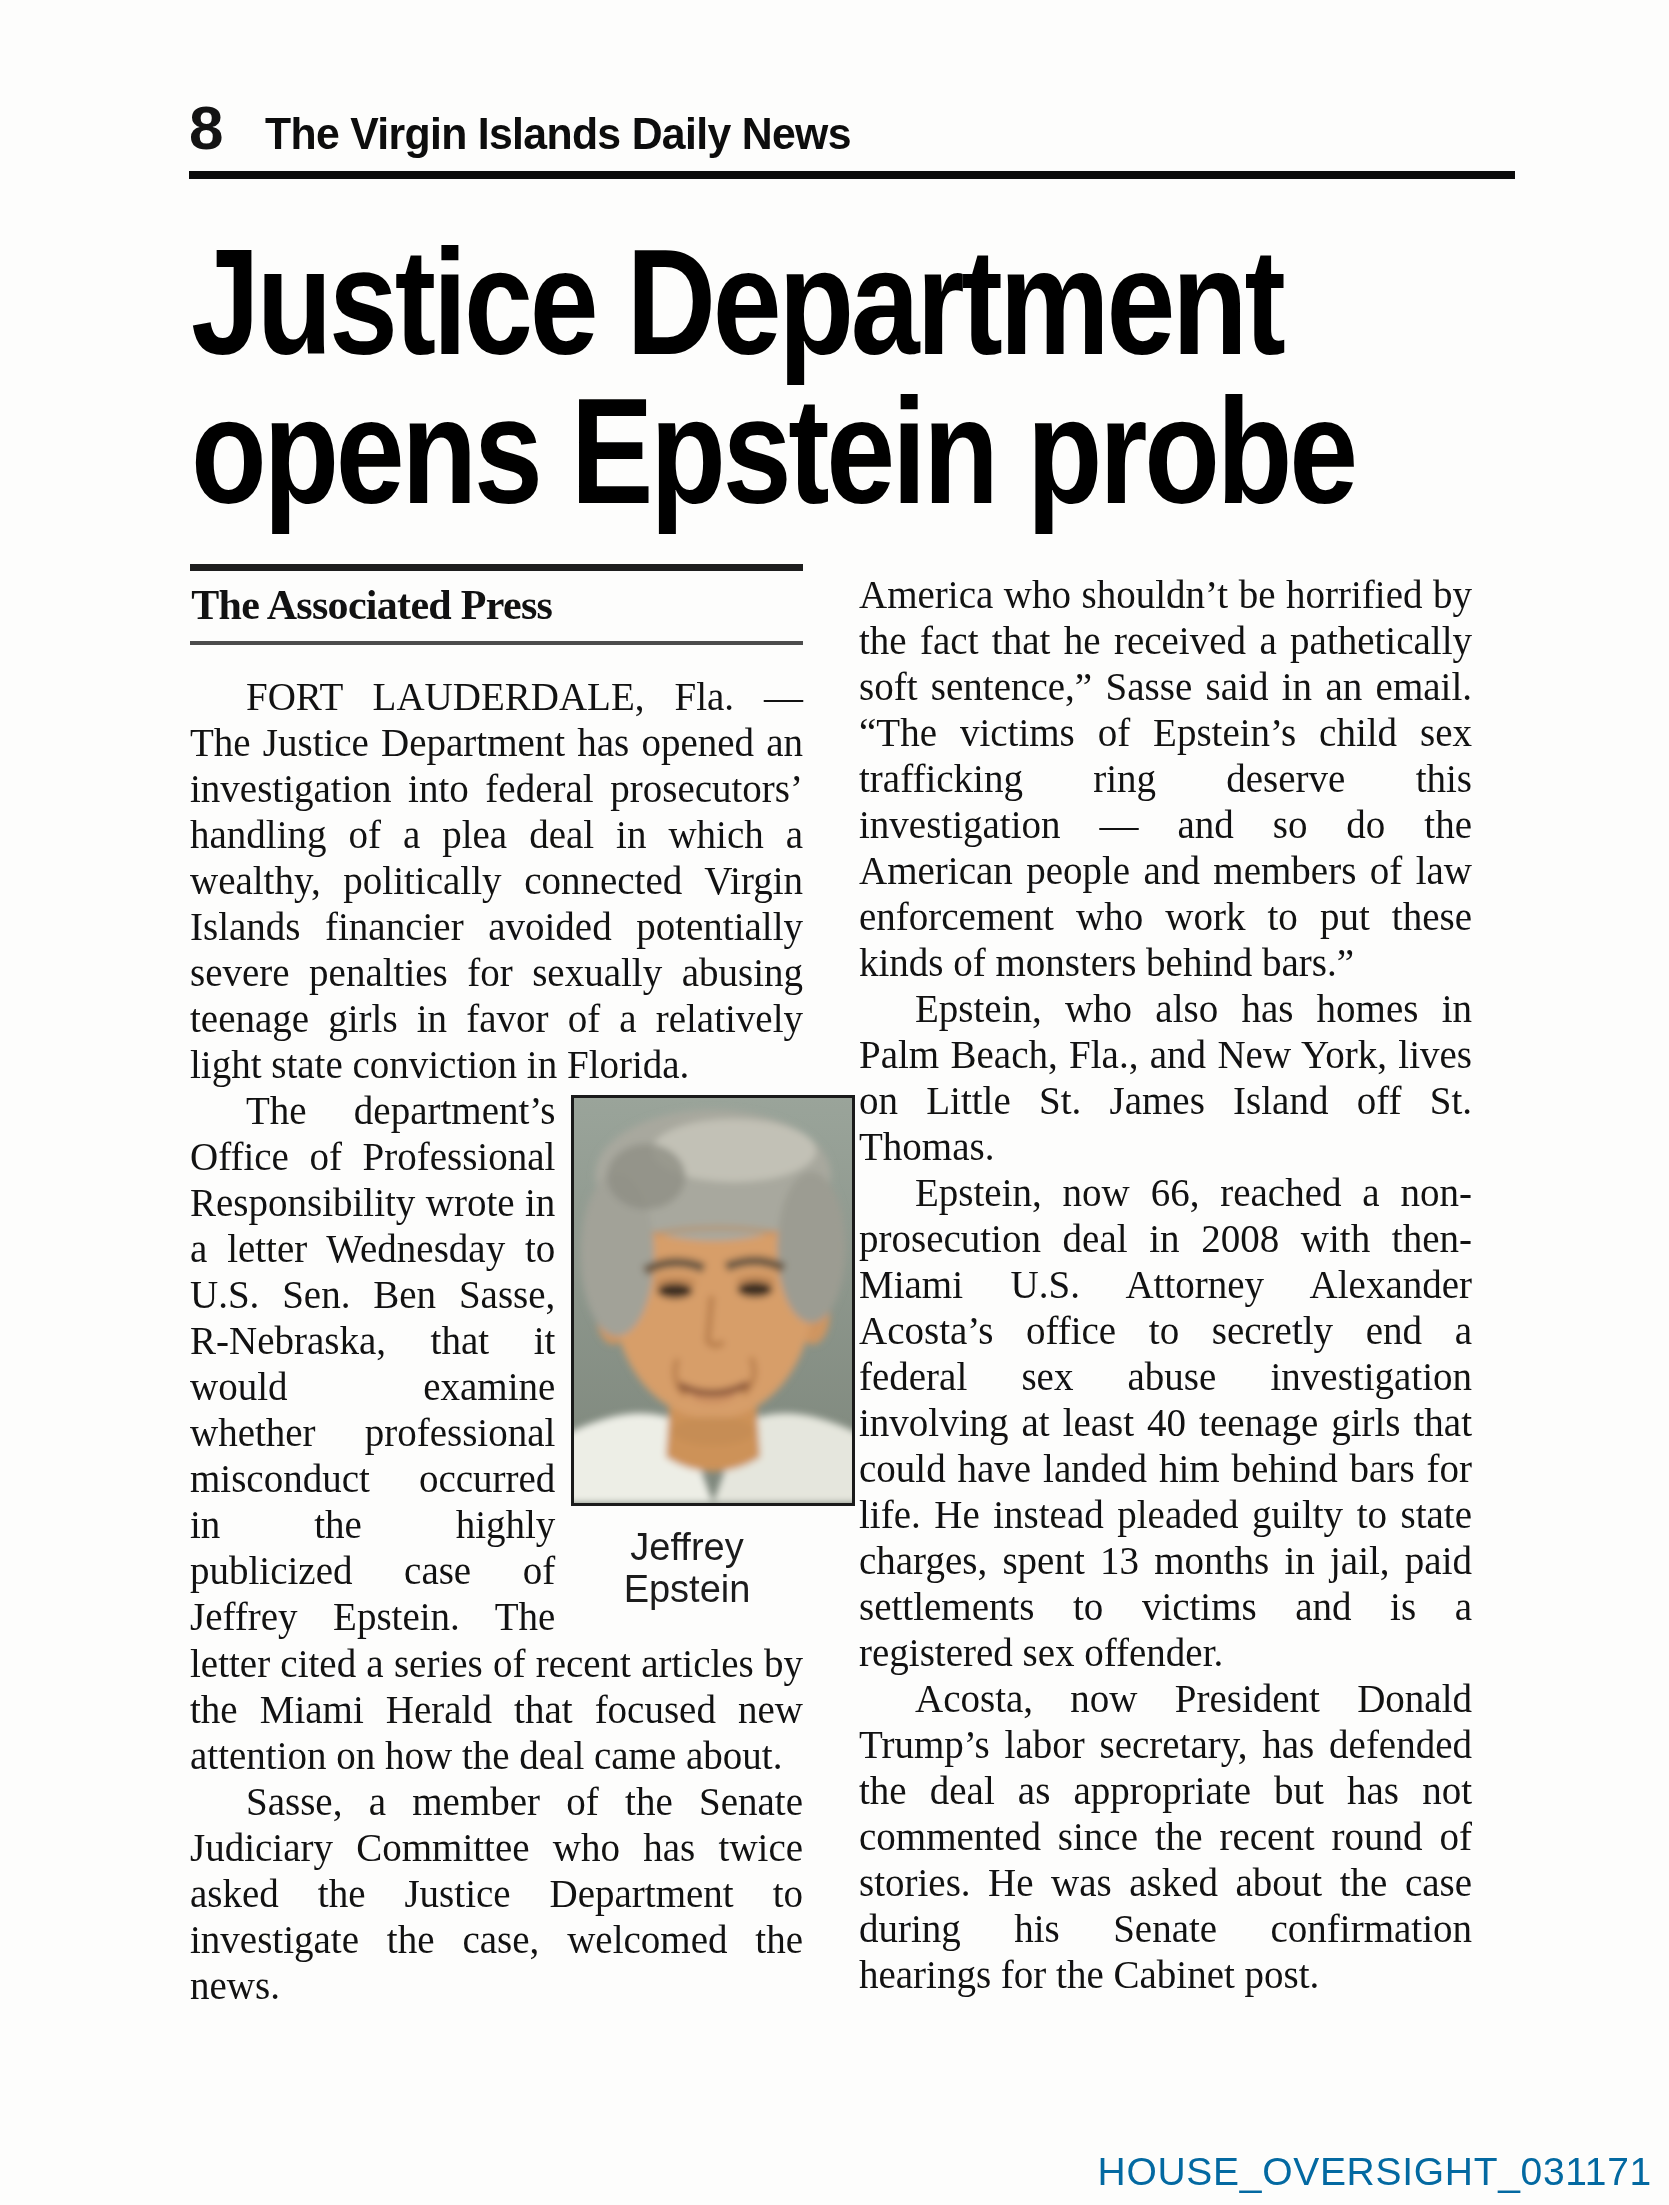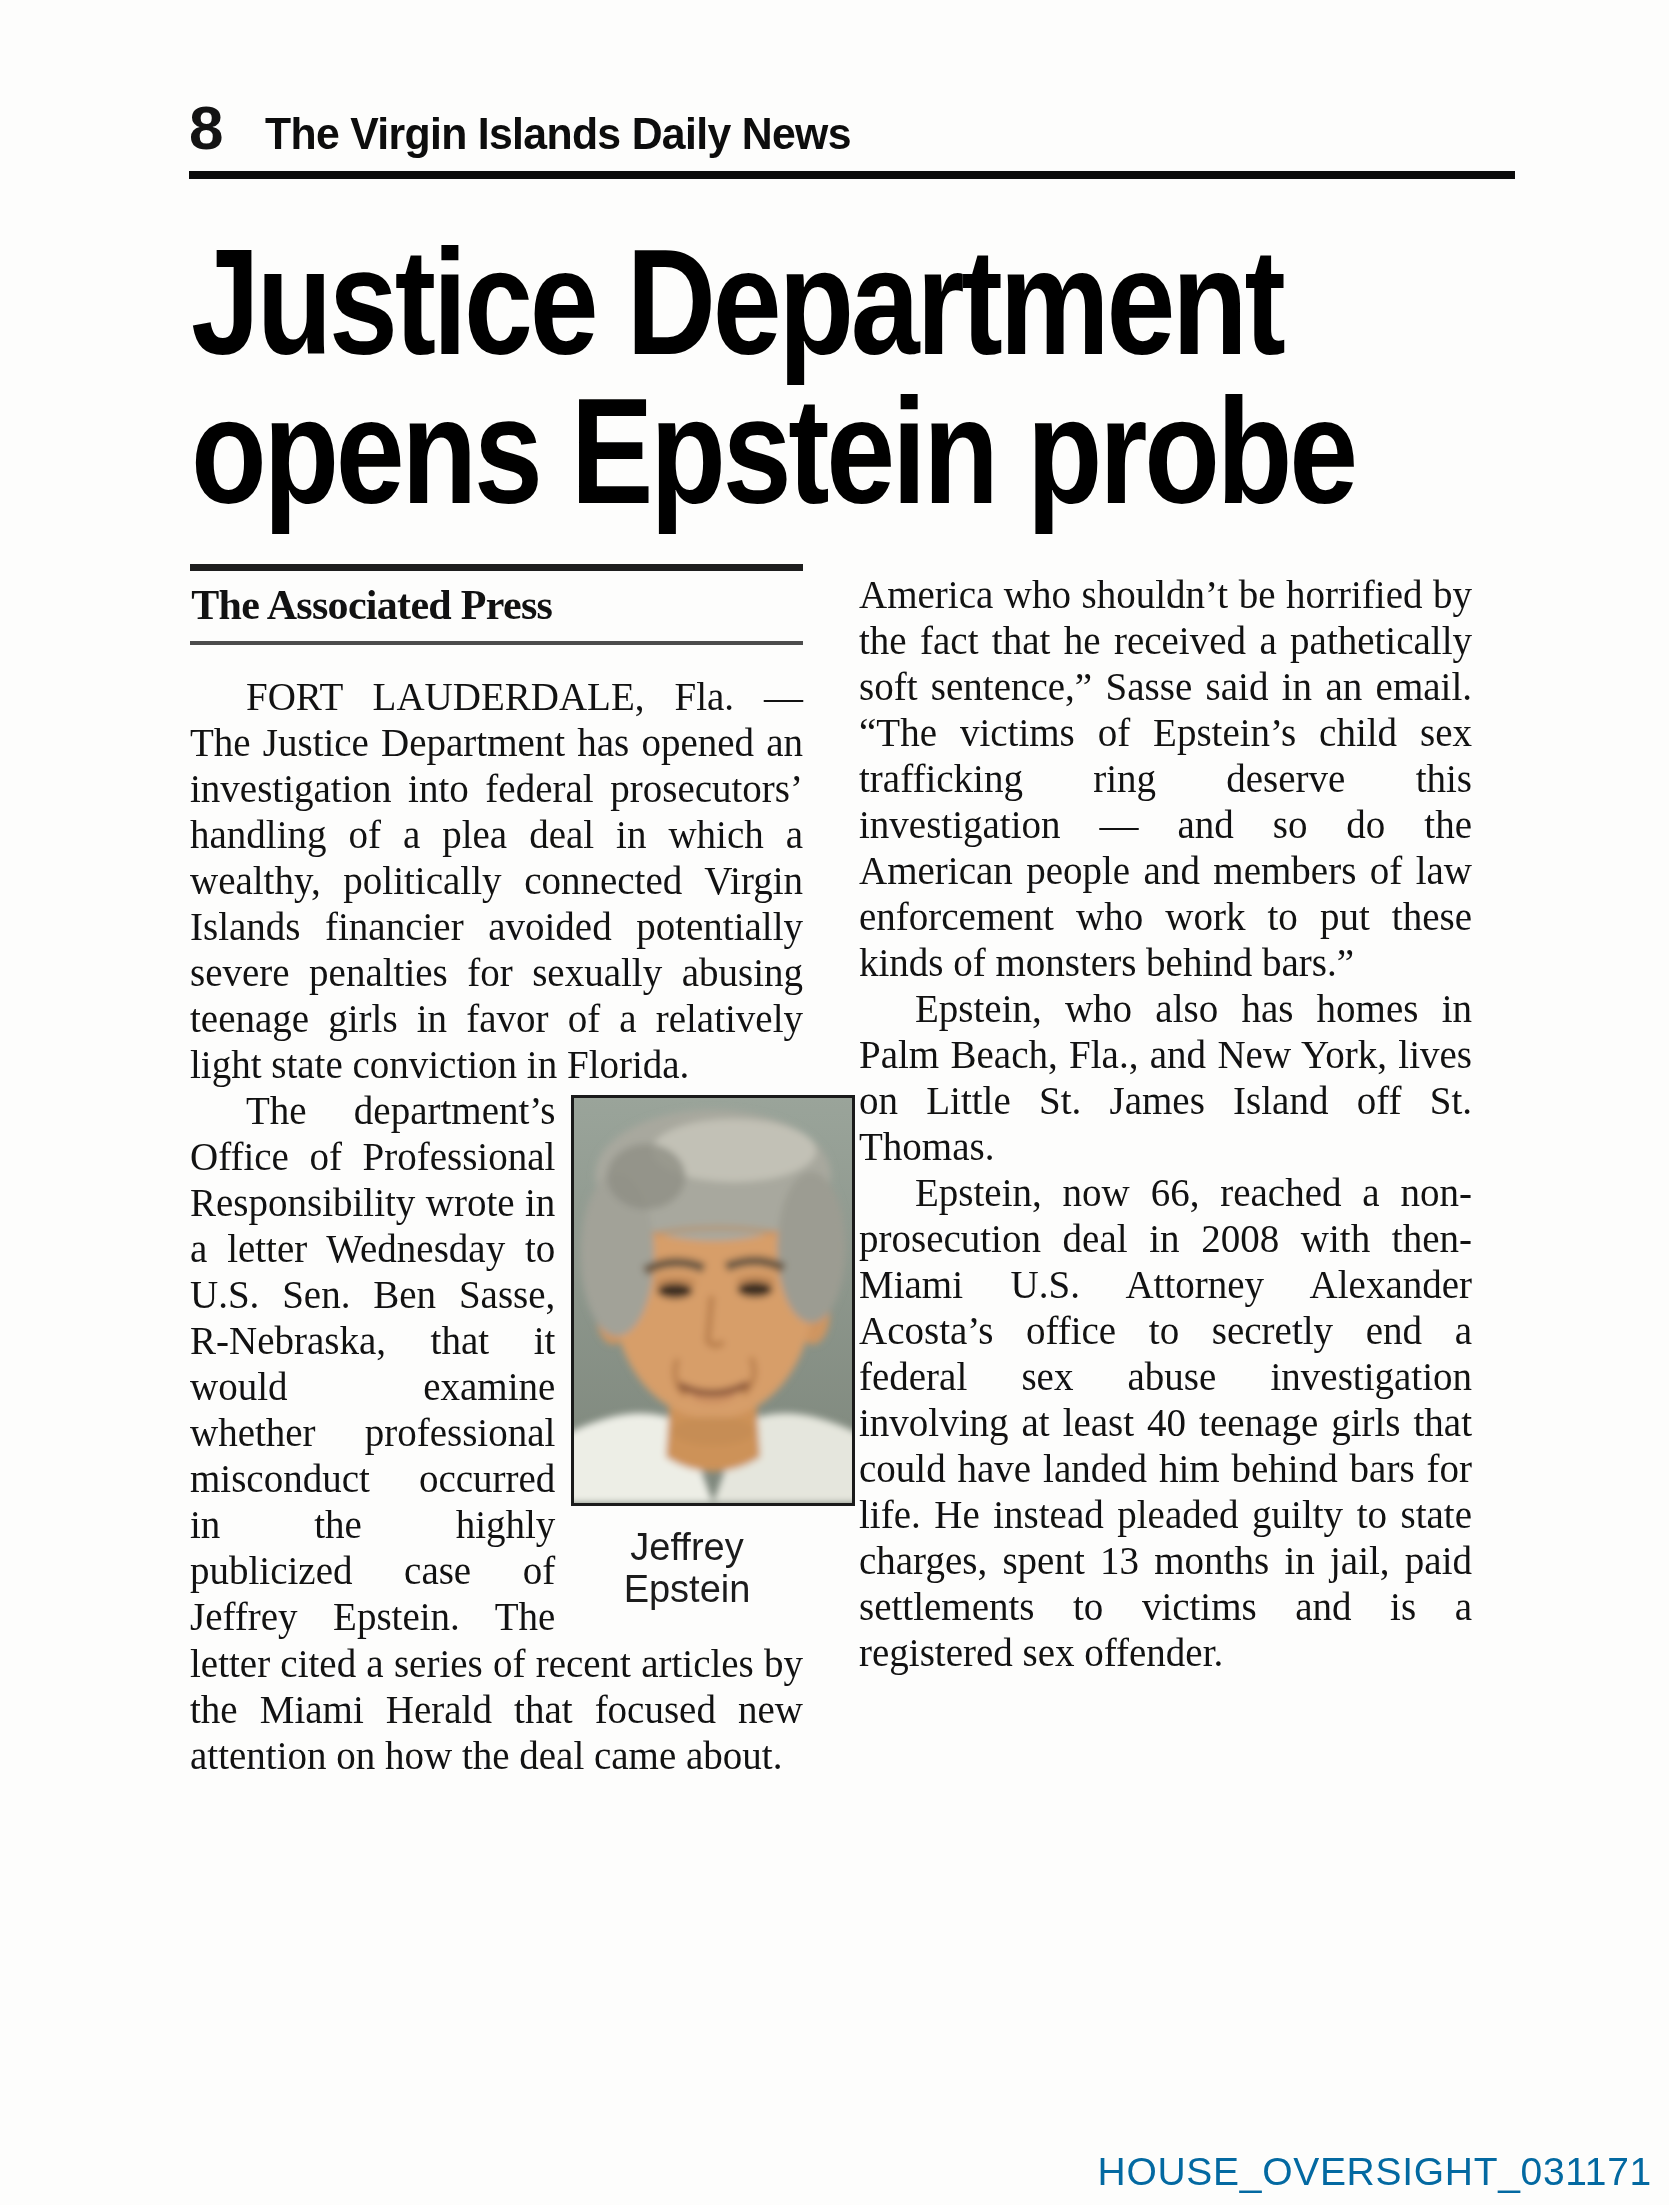--- a/index.html
+++ b/index.html
@@ -171,24 +171,26 @@
             <path d="M180 454 Q212 472 246 452" stroke="#c8875c" stroke-width="8" fill="none" opacity="0.7"></path>
 
             <ellipse cx="212" cy="508" rx="62" ry="22" fill="#bf8850" opacity="0.5"></ellipse>
           </g>
         </svg>
       </div>
       <figcaption>Jeffrey Epstein</figcaption>
     </figure>
 
     <p class="body-par indent">The department’s Office of Professional Responsibility wrote in a letter Wednesday to U.S. Sen. Ben Sasse, R-Nebraska, that it would examine whether professional misconduct occurred in the highly publicized case of Jeffrey Epstein. The letter cited a series of recent articles by the Miami Herald that focused new attention on how the deal came about.</p>
+    <p class="body-par indent">Sasse, a member of the Senate Judiciary Committee who has twice asked the Justice Department to investigate the case, welcomed the news.</p>
   </div>
 
   <div class="col col-right">
     <p class="body-par">America who shouldn’t be horrified by the fact that he received a pathetically soft sentence,” Sasse said in an email. “The victims of Epstein’s child sex trafficking ring deserve this investigation — and so do the American people and members of law enforcement who work to put these kinds of monsters behind bars.”</p>
     <p class="body-par indent">Epstein, who also has homes in Palm Beach, Fla., and New York, lives on Little St. James Island off St. Thomas.</p>
     <p class="body-par indent">Epstein, now 66, reached a non-prosecution deal in 2008 with then-Miami U.S. Attorney Alexander Acosta’s office to secretly end a federal sex abuse investigation involving at least 40 teenage girls that could have landed him behind bars for life. He instead pleaded guilty to state charges, spent 13 months in jail, paid settlements to victims and is a registered sex offender.</p>
+    <p class="body-par indent">Acosta, now President Donald Trump’s labor secretary, has defended the deal as appropriate but has not commented since the recent round of stories. He was asked about the case during his Senate confirmation hearings for the Cabinet post.</p>
   </div>
 
   <div class="footer-id">HOUSE_OVERSIGHT_031171</div>
 
 </div>
 
 
 </body></html>

